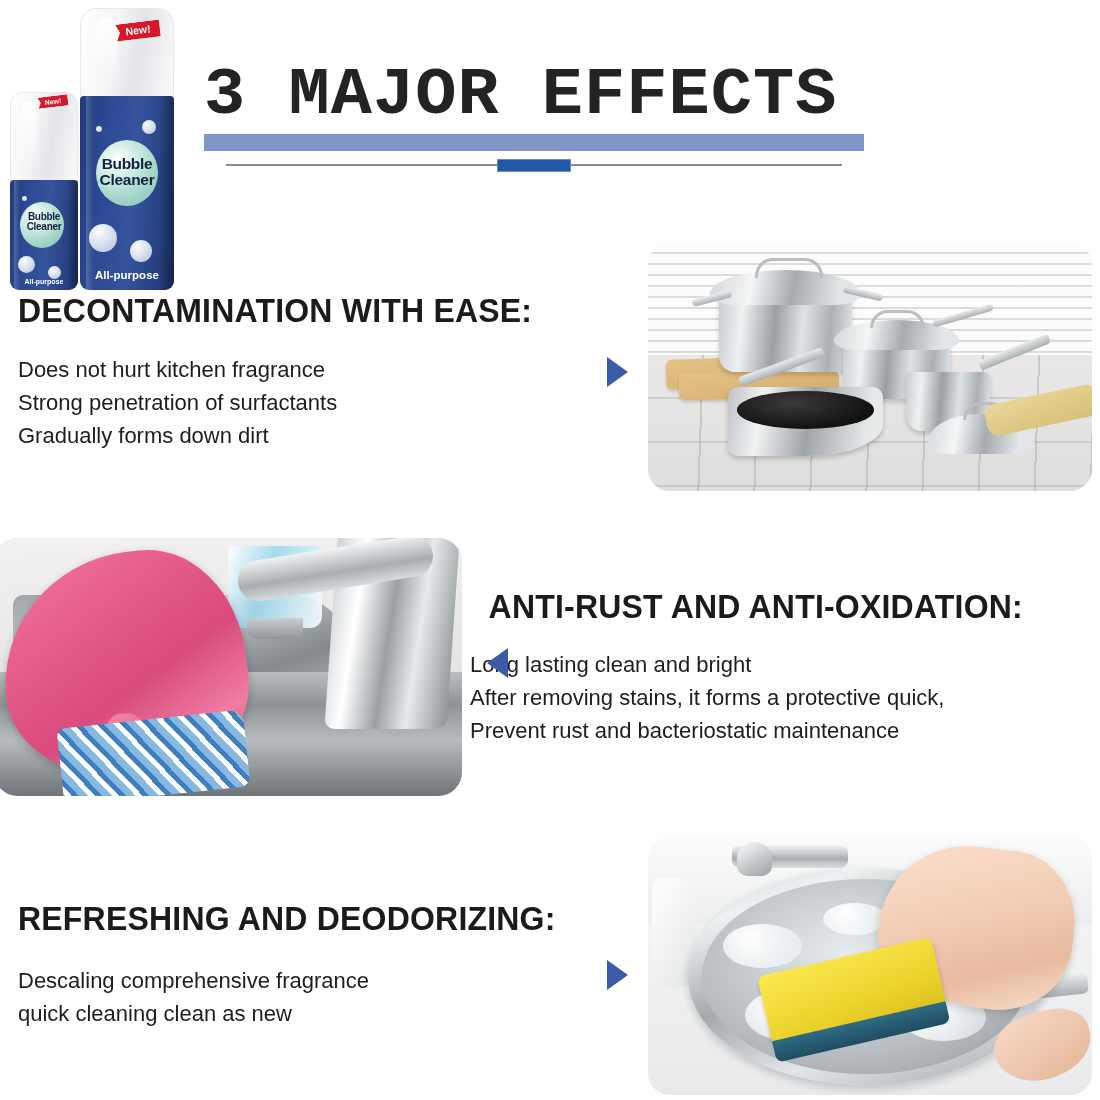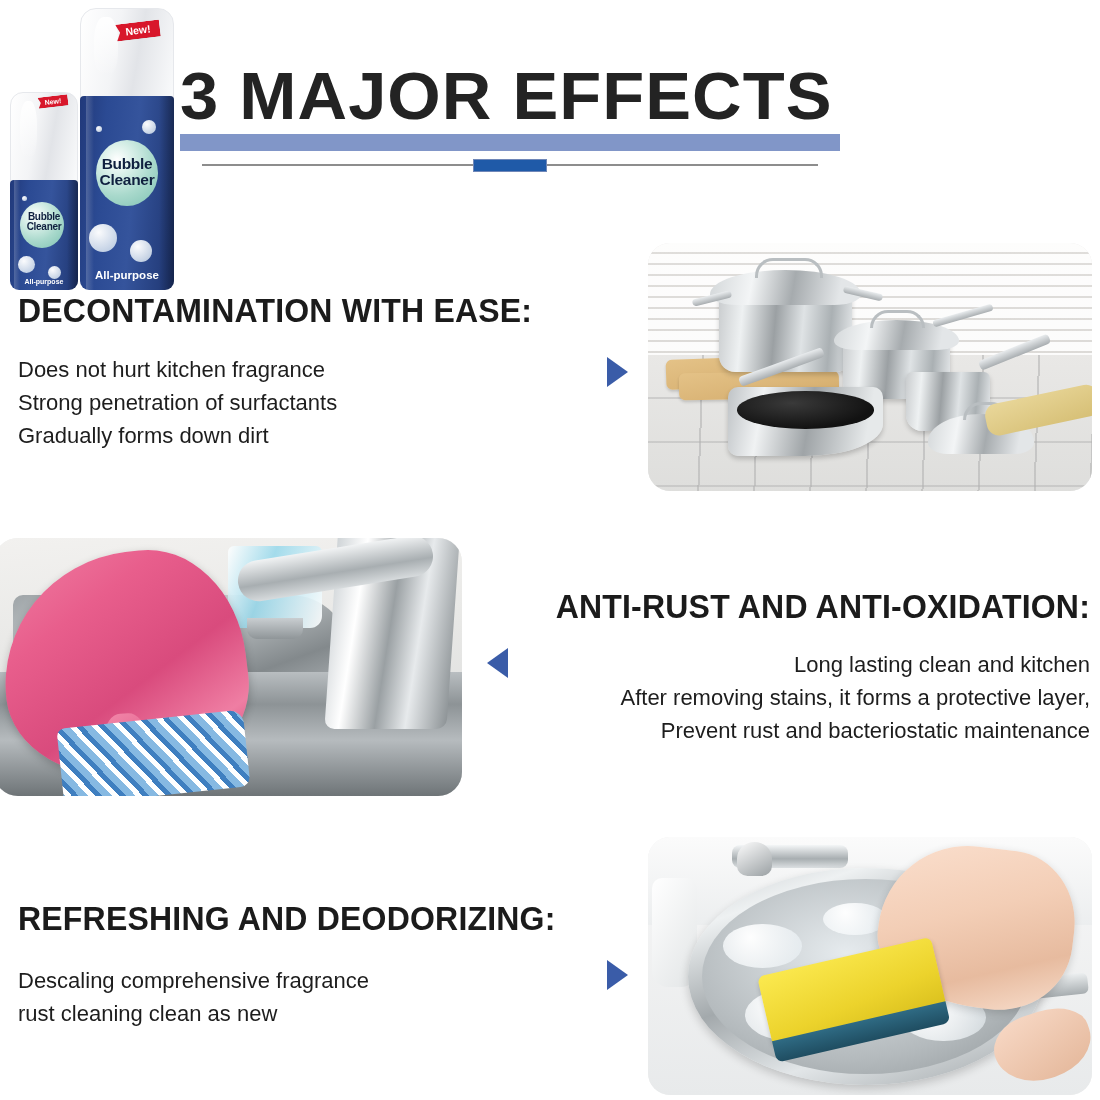--- a/index.html
+++ b/index.html
@@ -78,21 +78,21 @@
   
   #bottle-small{left:4px;top:88px;width:68px;height:198px;}
   #bottle-small .cap{height:96px;border-radius:13px 13px 4px 4px;}
   #bottle-small .body{top:88px;height:110px;}
   #bottle-small .orb{left:10px;top:22px;width:44px;height:46px;}
   #bottle-small .brandtxt{top:32px;font-size:10px;}
   #bottle-small .allpurpose{bottom:5px;font-size:7px;}
   #bottle-small .newtag{left:28px;top:4px;width:30px;height:11px;font-size:7px;line-height:11px;}
 
   
-  .header{position:absolute;left:180px;top:62px;width:660px;}
+  .header{position:absolute;left:204px;top:62px;width:660px;font-family:Liberation Mono, monospace;}
   .header h1{
     margin:0;font-size:66px;line-height:68px;font-weight:bold;
     color:#232323;letter-spacing:1px;
     transform:scaleX(1.04);transform-origin:left center;
     white-space:nowrap;
   }
   .rule-thick{margin-top:4px;height:17px;background:#8196c8;}
   .rule-thin-wrap{position:relative;margin-top:8px;height:12px;}
   .rule-thin{position:absolute;left:22px;right:22px;top:5px;height:2px;background:#8d8d8d;}
   .rule-knob{
@@ -104,21 +104,21 @@
   .heading{
     font-size:33px;font-weight:bold;color:#1b1b1b;letter-spacing:.2px;
     white-space:nowrap;transform:scaleX(.97);
   }
   .heading.left{transform-origin:left center;}
   .heading.right{transform-origin:right center;}
   .bodytext{font-size:22px;line-height:33px;color:#1d1d1d;}
 
   .sec1-text{position:absolute;left:18px;top:292px;width:600px;}
   .sec1-text .heading{margin-bottom:23px;}
-  .sec2-text{position:absolute;right:10px;top:588px;width:620px;text-align:right;}
+  .sec2-text{position:absolute;right:10px;top:588px;width:620px;text-align:left;}
   .sec2-text .heading{margin-bottom:22px;}
   .sec3-text{position:absolute;left:18px;top:900px;width:600px;}
   .sec3-text .heading{margin-bottom:26px;}
 
   
   .arrow{position:absolute;width:0;height:0;}
   .arrow.right{
     border-top:15px solid transparent;border-bottom:15px solid transparent;
     border-left:21px solid #3a5ca8;
   }
@@ -311,22 +311,22 @@
       </div>
       <div class="handle" style="left:20%;top:48%;width:20%;height:4%;transform:rotate(-20deg);"></div>
 
       <div class="brush" style="right:-2%;top:61%;width:26%;height:13%;transform:rotate(-12deg);"></div>
     </div>
   </div>
 
   <div class="sec2-text">
     <div class="heading right">ANTI-RUST AND ANTI-OXIDATION:</div>
     <div class="bodytext">
-      <div>Long lasting clean and kitchen</div>
-      <div>After removing stains, it forms a protective layer,</div>
+      <div>Long lasting clean and bright</div>
+      <div>After removing stains, it forms a protective quick,</div>
       <div>Prevent rust and bacteriostatic maintenance</div>
     </div>
   </div>
   <div class="arrow left" id="arrow-sec2"></div>
 
   <div class="photo" id="photo-sink">
     <div class="ph-scene">
       <div class="sk-bg"></div>
       <div class="sk-basin"></div>
       <div class="sk-counter"></div>
@@ -342,21 +342,21 @@
       </div>
 
       <div class="cloth"></div>
     </div>
   </div>
 
   <div class="sec3-text">
     <div class="heading left">REFRESHING AND DEODORIZING:</div>
     <div class="bodytext">
       <div>Descaling comprehensive fragrance</div>
-      <div>rust cleaning clean as new</div>
+      <div>quick cleaning clean as new</div>
     </div>
   </div>
   <div class="arrow right" id="arrow-sec3"></div>
 
   <div class="photo" id="photo-washing">
     <div class="ph-scene">
       <div class="ws-bg"></div>
       <div class="ws-counter"></div>
       <div class="ws-sidecup"></div>
       <div class="ws-tap"></div>

